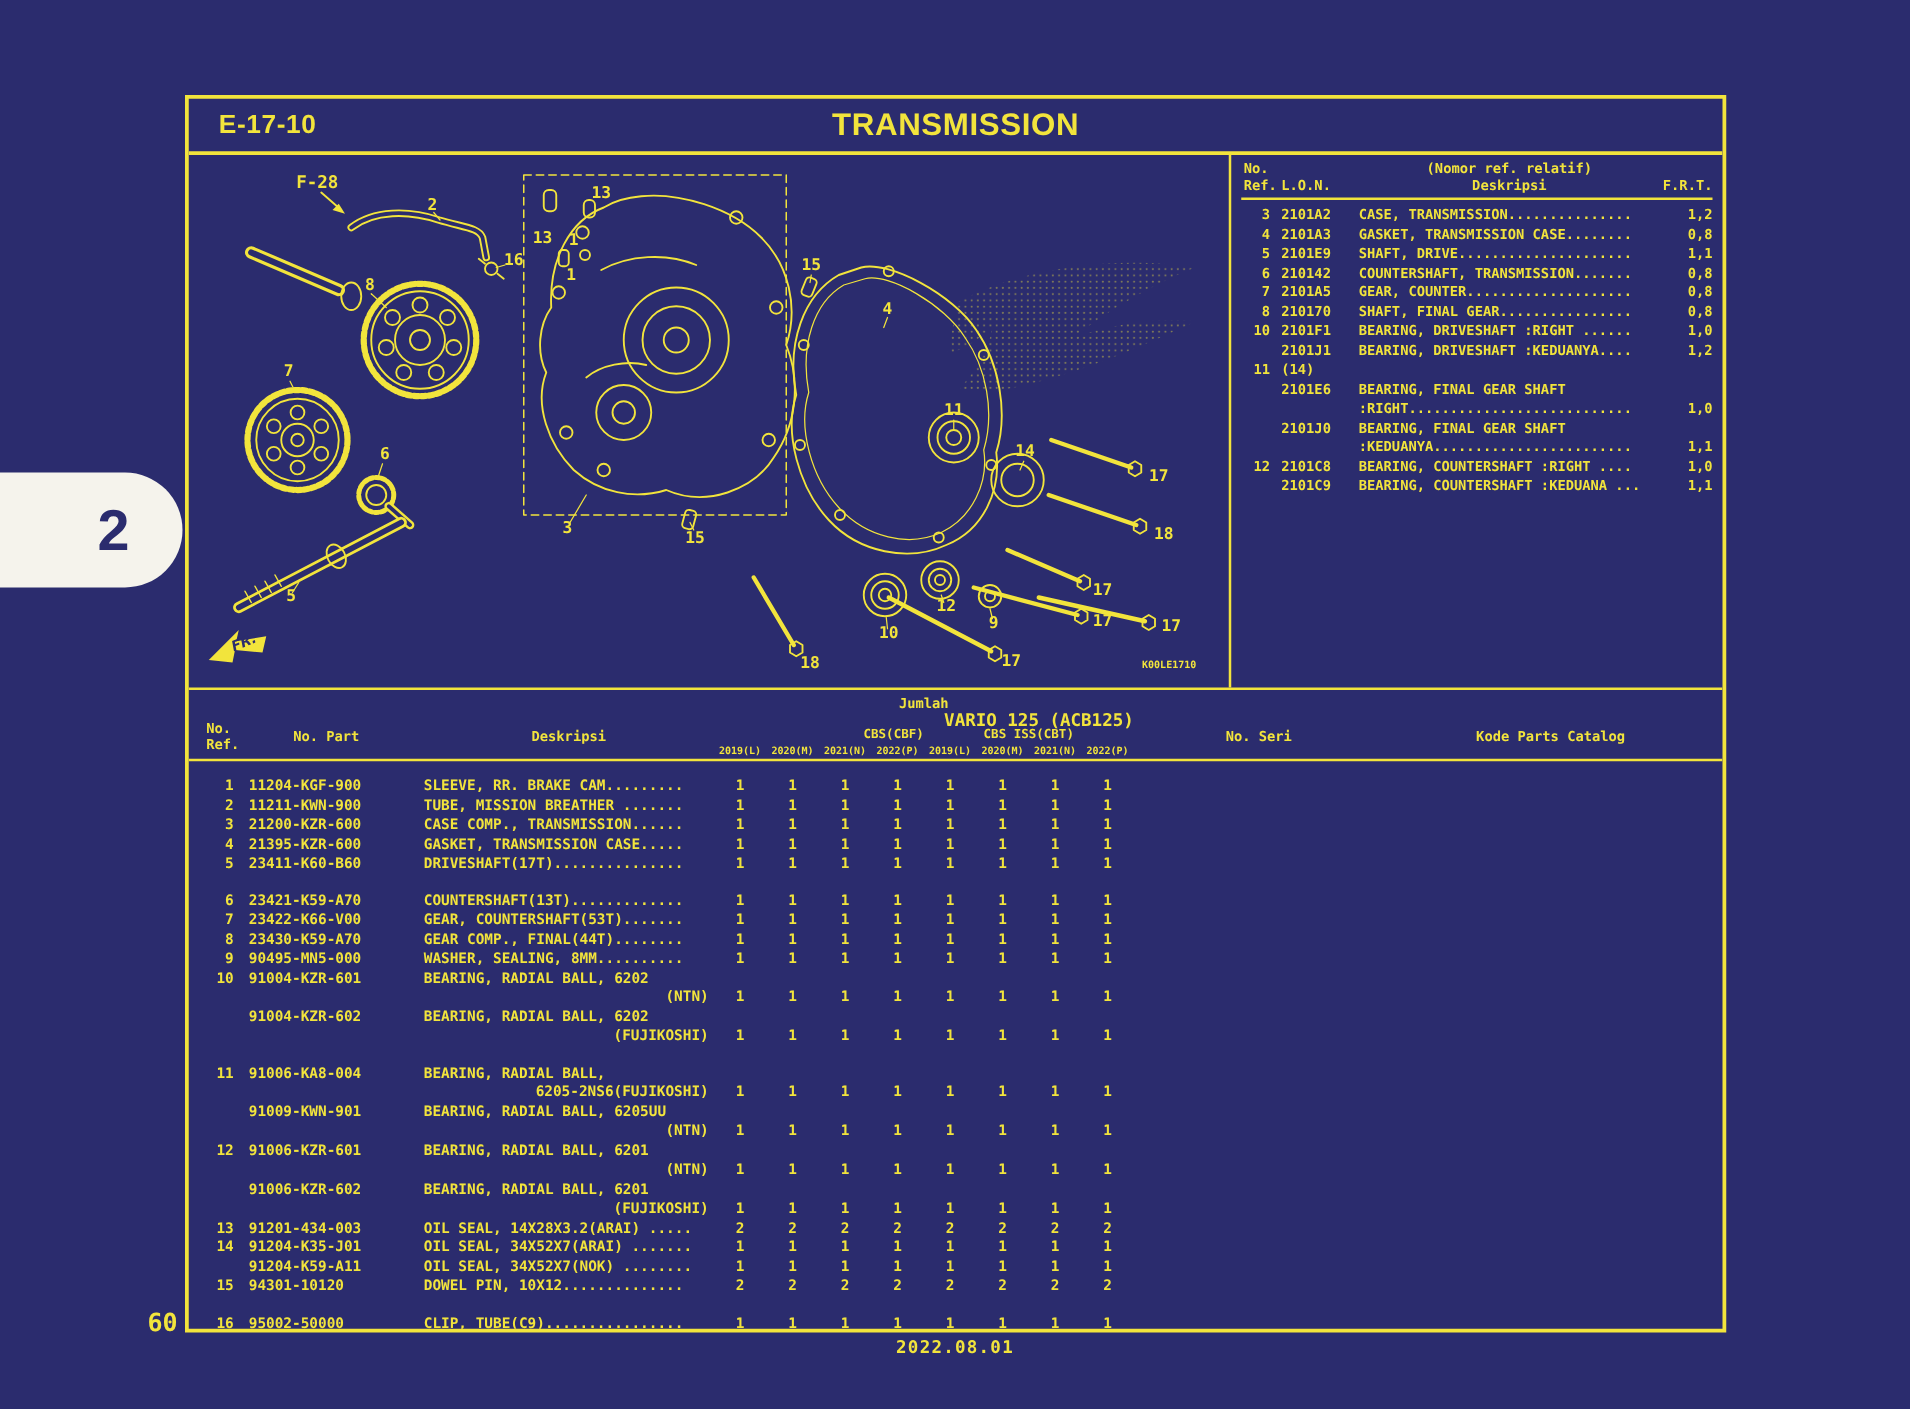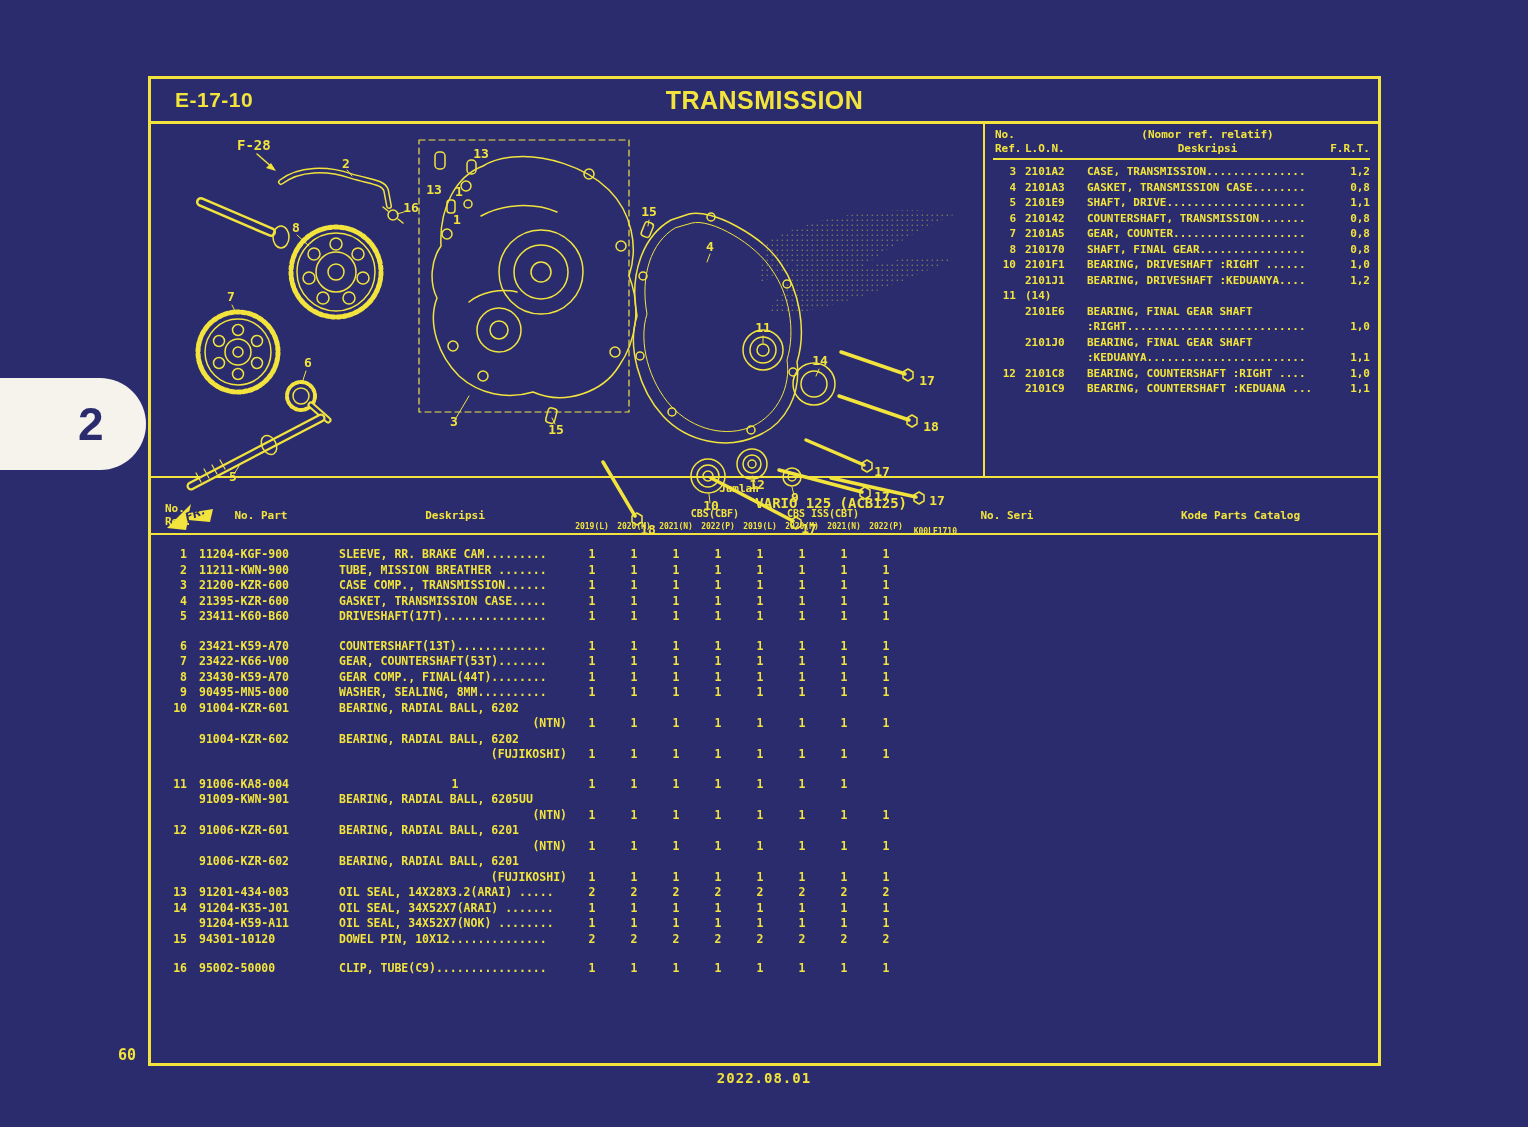--- a/index.html
+++ b/index.html
@@ -8,21 +8,21 @@
     width:1528px; height:1127px; position:relative; overflow:hidden;
     background:#2b2c6e; color:#f2e43c;
     font-family:"DejaVu Sans Mono","Liberation Mono",monospace;
   }
   .frame { position:absolute; left:148px; top:76px; width:1233px; height:990px; border:3px solid #f2e43c; overflow:hidden; }
 
   .hdr { height:45px; border-bottom:3px solid #f2e43c; position:relative; display:flex; align-items:center; }
   .hdr-code { font-family:"Liberation Sans",sans-serif; font-weight:700; font-size:21px; margin-left:24px; letter-spacing:.5px; z-index:1; }
   .hdr-title { position:absolute; left:0; right:0; text-align:center; font-family:"Liberation Sans",sans-serif; font-weight:700; font-size:25px; letter-spacing:.5px; }
 
-  .upper { display:flex; height:354px; border-bottom:2.5px solid #f2e43c; }
+  .upper { display:flex; height:428px; border-bottom:2.5px solid #f2e43c; }
   .diagram { width:832px; height:426px; position:relative; flex:none; }
   .dsvg { display:block; }
 
   .refpane { flex:1; border-left:2.5px solid #f2e43c; padding:4px 8px 0 8px; font-size:11px; font-weight:700; }
   .ref-head { display:grid; grid-template-columns:32px 62px 1fr 42px; border-bottom:2px solid #f2e43c; padding-bottom:3px; line-height:13.5px; }
   .rh-no { padding-left:2px; }
   .rh-lon { align-self:end; }
   .rh-mid { text-align:center; }
   .rh-frt { align-self:end; text-align:right; }
   .ref-body { padding-top:4px; }
@@ -55,21 +55,21 @@
 
   .callout { font:700 13px "DejaVu Sans Mono",monospace; fill:#f2e43c; text-anchor:middle; }
   .flabel  { font:700 14px "DejaVu Sans Mono",monospace; fill:#f2e43c; }
   .kcode   { font:700 8px "DejaVu Sans Mono",monospace; fill:#f2e43c; text-anchor:end; }
   .frtxt   { font:italic 700 11px "DejaVu Sans",sans-serif; fill:#2b2c6e; }
 
   .sidetab { position:absolute; left:0; top:378px; width:146px; height:92px; background:#f5f3ec;
              border-radius:0 46px 46px 0; display:flex; align-items:center; }
   .sidetab span { color:#2b2c6e; font-family:"Liberation Sans",sans-serif; font-weight:700; font-size:46px; margin-left:78px; }
 
-  .pagenum { position:absolute; left:118px; top:1046px; font-weight:700; font-size:15px; }
+  .pagenum { position:absolute; left:118px; top:1046px; font-weight:700; font-size:20px; }
   .footdate { position:absolute; left:0; right:0; top:1070px; text-align:center; font-weight:700; font-size:14px; letter-spacing:1px; }
 </style>
 </head>
 <body>
 
 <div class="sidetab">
   <span>2</span>
 </div>
 
 <div class="frame">
@@ -596,20 +596,24 @@
           <div class="mc-q">1</div>
           <div class="mc-q">1</div>
           <div class="mc-q">1</div>
           <div class="mc-q">1</div>
           <div class="mc-seri"></div>
           <div class="mc-kode"></div>
         </div>
         <div class="mrow gap">
           <div class="mc-ref">11</div>
           <div class="mc-part">91006-KA8-004</div>
+          <div class="mc-desc">
+            <div>BEARING, RADIAL BALL,</div>
+            <div class="d2">6205-2NS6(FUJIKOSHI)</div>
+          </div>
           <div class="mc-q">1</div>
           <div class="mc-q">1</div>
           <div class="mc-q">1</div>
           <div class="mc-q">1</div>
           <div class="mc-q">1</div>
           <div class="mc-q">1</div>
           <div class="mc-q">1</div>
           <div class="mc-q">1</div>
           <div class="mc-seri"></div>
           <div class="mc-kode"></div>

